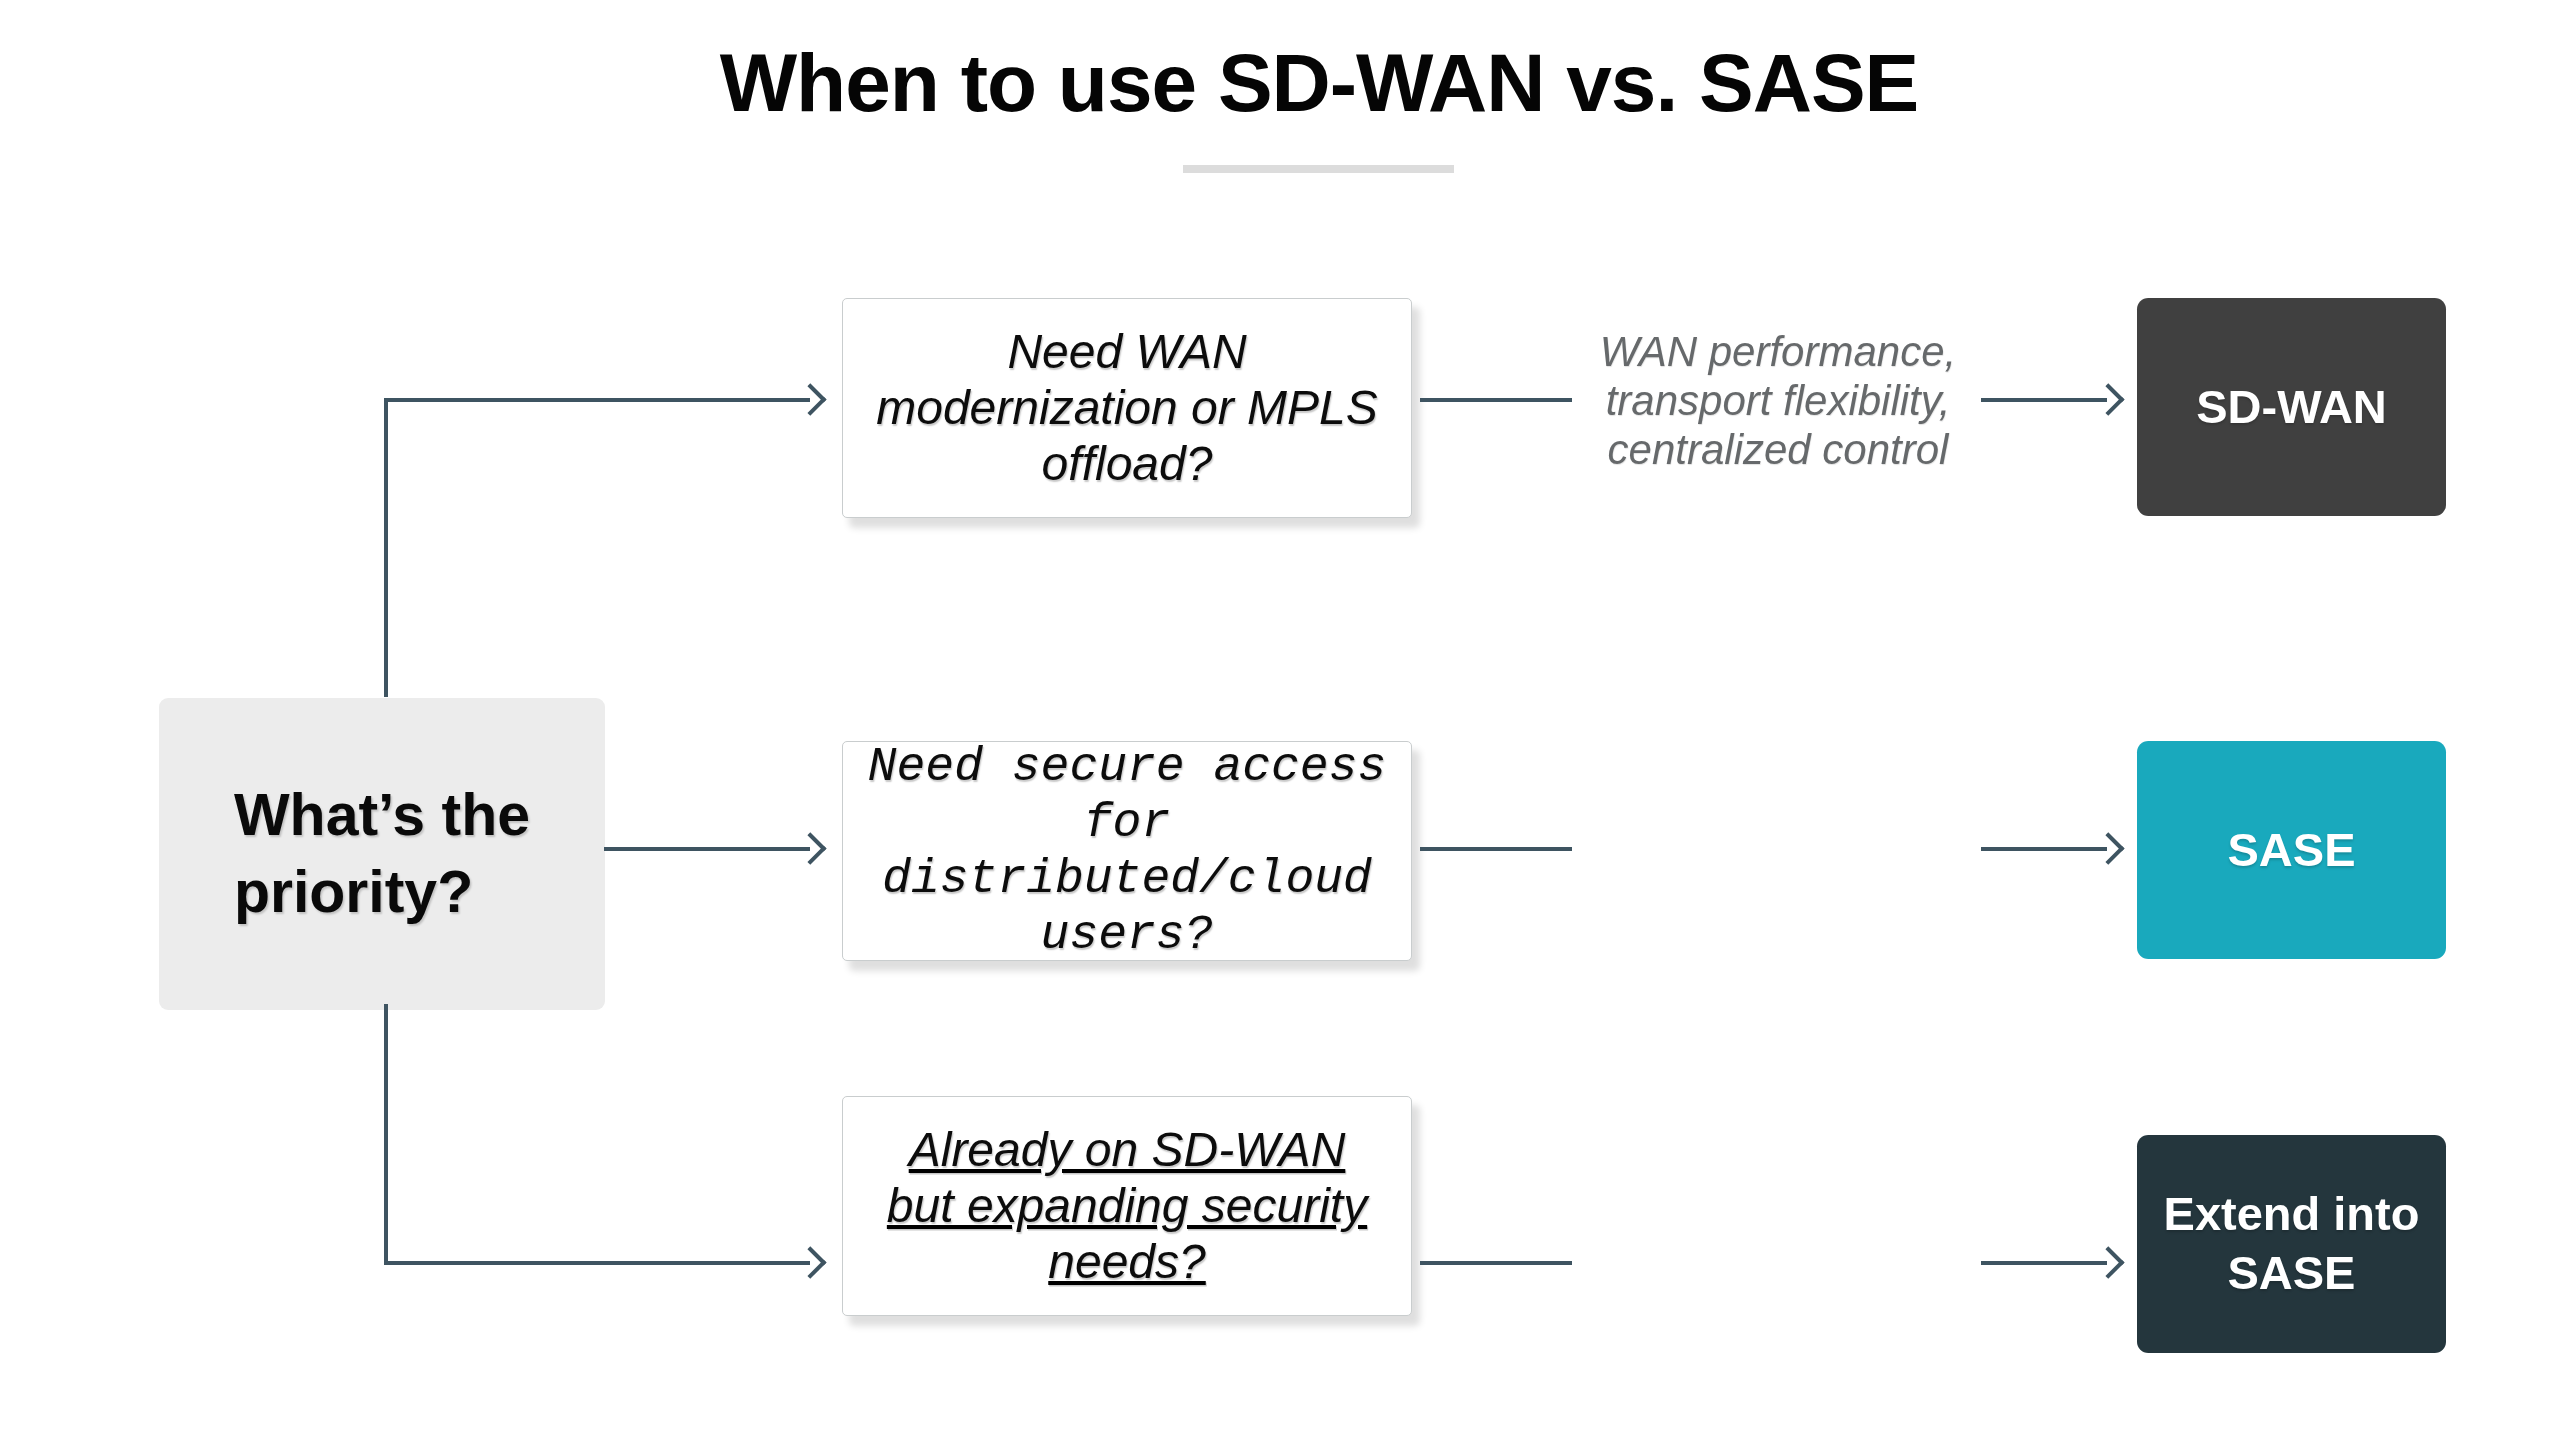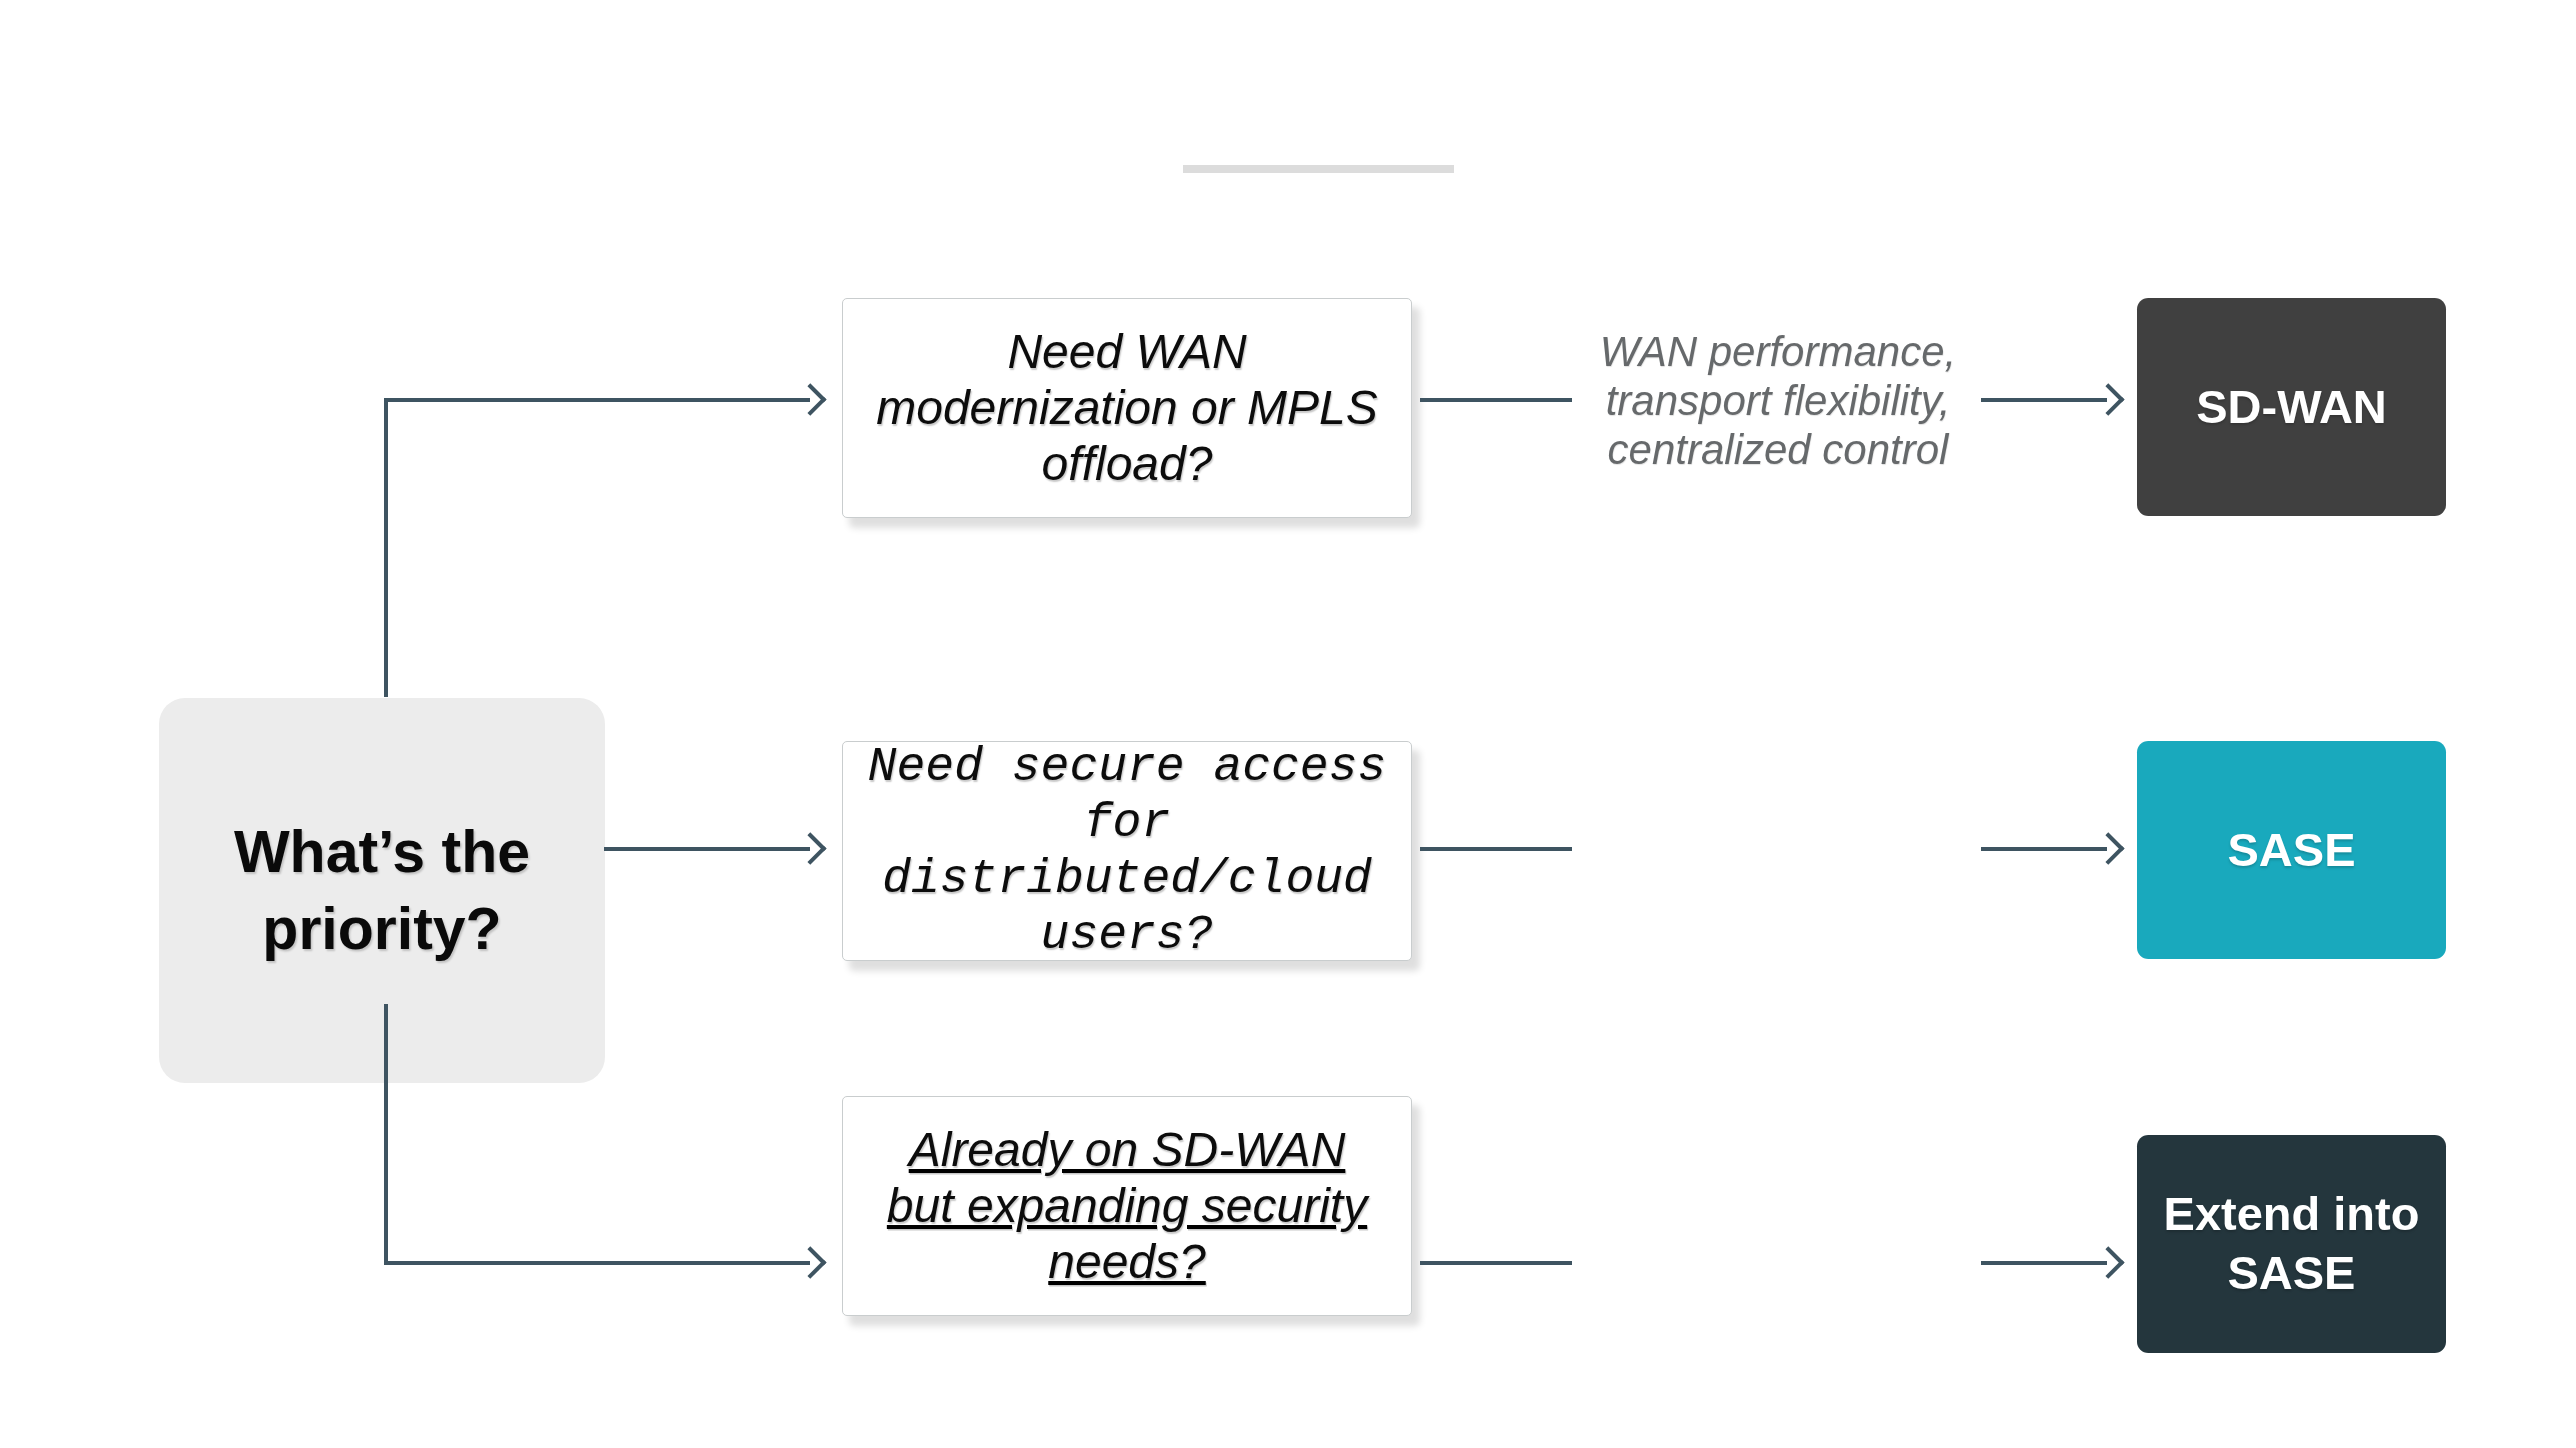--- a/index.html
+++ b/index.html
@@ -10,22 +10,22 @@
   .abs{position:absolute;}
   .pre{white-space:pre-line;}
 
   .title{
     left:62px;top:36px;width:2514px;text-align:center;
     font-size:82px;font-weight:bold;letter-spacing:-1px;
   }
   .divider{left:1183px;top:165px;width:271px;height:8.2px;}
 
   .root-box{
-    left:159px;top:698px;width:446px;height:385px;border-radius:26px;
-    display:flex;align-items:center;justify-content:center;text-align:center;
+    left:159px;top:698px;width:446px;height:312px;border-radius:9px;
+    display:flex;align-items:center;justify-content:center;
     font-size:59px;font-weight:bold;line-height:1.3;
     text-shadow:1.5px 2.1px 2.1px rgba(0,0,0,0.18);
   }
 
   .card{
     left:842px;width:568px;height:218px;background:#ffffff;
     border:1.5px solid;border-radius:5px;
     box-shadow:7.2px 9.3px 7.2px rgba(0,0,0,0.13);
     display:flex;align-items:center;justify-content:center;text-align:center;
     font-size:48px;font-style:italic;line-height:1.17;
@@ -53,20 +53,21 @@
   .chev{
     position:absolute;width:18.5px;height:18.5px;background:transparent !important;
     border-top:4.6px solid;border-right:4.6px solid;transform:rotate(45deg);
   }
 </style>
 </head>
 <body>
 
 <div class="stage">
 
+  <div class="abs title" style="color: rgb(5, 5, 5);">When to use SD-WAN vs. SASE</div>
   <div class="abs divider" style="background-color: rgb(220, 220, 220);"></div>
 
   <div class="abs root-box" style="background-color: rgb(236, 236, 236);">
     <span class="pre" style="color: rgb(10, 10, 10);">What’s the
 priority?</span>
   </div>
 
   <div class="line" style="left: 384px; top: 398px; width: 4.1px; height: 299px; background-color: rgb(62, 84, 97);"></div>
   <div class="line" style="left: 384px; top: 398px; width: 426px; height: 4.1px; background-color: rgb(62, 84, 97);"></div>
   <div class="chev" style="left: 799px; top: 388px; border-color: rgb(62, 84, 97);"></div>

